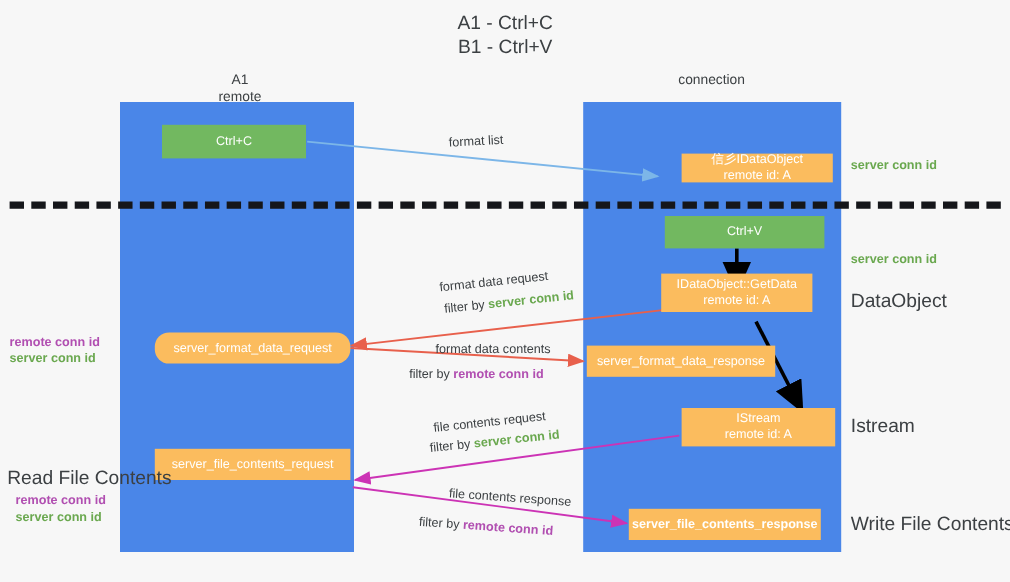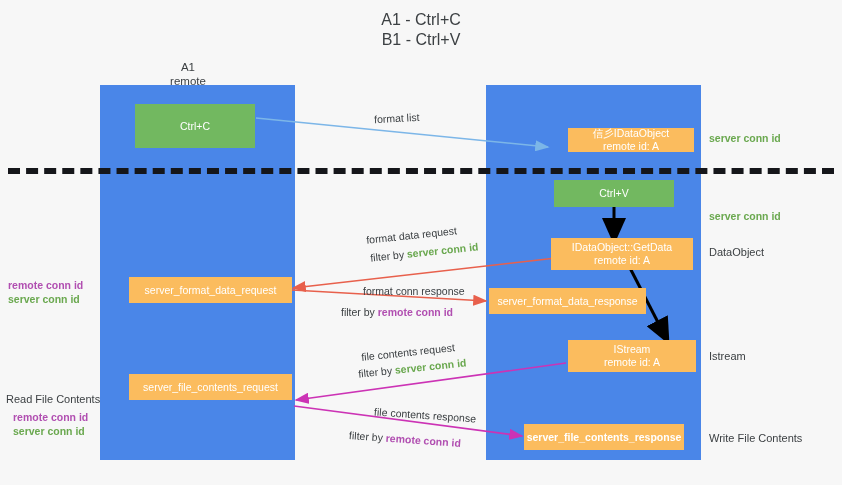--- a/index.html
+++ b/index.html
@@ -55,46 +55,47 @@
   
   .elabel{
     position:absolute;font-size:10.5px;line-height:14px;color:#3c4043;
     white-space:nowrap;
   }
   .green-t{color:#6aa84f;font-weight:bold;}
   .purple-t{color:#a64d9a;font-weight:bold;}
   .purple-t{color:#b14fb1;font-weight:bold;}
 
   .sidelabel{
-    position:absolute;font-size:11px;line-height:14px;color:#3c4043;
+    position:absolute;font-size:16px;line-height:14px;color:#3c4043;
     white-space:nowrap;
   }
   .connid{
     position:absolute;font-size:10.5px;line-height:13.5px;
     font-weight:bold;white-space:nowrap;
   }
   .connid .p{color:#b14fb1;display:block;}
   .connid .g{color:#6aa84f;display:block;}
   .plain{color:#3c4043;font-weight:normal;}
 </style>
 </head>
 <body>
 
 <div id="stage">
 
   <div class="title">
     <div>A1 - Ctrl+C</div>
     <div>B1 - Ctrl+V</div>
   </div>
 
-  <div class="colhead" style="left:108px;top:60px;">
+  <div class="colhead" style="left:120px;top:60px;">
     <div>A1</div>
     <div>remote</div>
   </div>
   <div class="colhead" style="left:513px;top:60px;">
+    <div>connection</div>
   </div>
 
   <div class="lane" id="lane-a1"></div>
   <div class="lane" id="lane-b1"></div>
 
   <svg id="arrows" viewBox="0 0 842 485">
     <defs>
       <marker id="ah-blue" markerWidth="9" markerHeight="7" refX="8" refY="3.5" orient="auto">
         <polygon points="0 0, 9 3.5, 0 7" fill="#7cb6e8"></polygon>
       </marker>
@@ -119,42 +120,42 @@
 
     <line x1="292" y1="290" x2="486" y2="301" stroke="#e8604c" stroke-width="1.6" marker-end="url(#ah-red)"></line>
 
     <line x1="566" y1="363" x2="296" y2="400" stroke="#cc33b5" stroke-width="1.6" marker-end="url(#ah-magenta)"></line>
 
     <line x1="294" y1="406" x2="522" y2="436" stroke="#cc33b5" stroke-width="1.6" marker-end="url(#ah-magenta)"></line>
   </svg>
 
   <div id="dash"></div>
 
-  <div class="box green" style="left:135px;top:104px;width:120px;height:44px;">
+  <div class="box green" style="left:135px;top:104px;width:120px;height:28px;">
     <div>Ctrl+C</div>
   </div>
 
-  <div class="box orange" style="left:129px;top:277px;width:163px;height:26px;">
+  <div class="box orange" style="left:129px;top:277px;width:163px;height:26px;border-radius:12px;">
     <div>server_format_data_request</div>
   </div>
 
   <div class="box orange" style="left:129px;top:374px;width:163px;height:26px;">
     <div>server_file_contents_request</div>
   </div>
 
   <div class="box orange" style="left:551px;top:128px;width:126px;height:24px;margin-left:17px;">
     <div>信彡IDataObject</div>
     <div class="l2">remote id: A</div>
   </div>
 
-  <div class="box green" style="left:554px;top:180px;width:120px;height:27px;">
+  <div class="box green" style="left:554px;top:180px;width:133px;height:27px;">
     <div>Ctrl+V</div>
   </div>
 
-  <div class="box orange" style="left:551px;top:238px;width:142px;height:32px;">
+  <div class="box orange" style="left:551px;top:228px;width:126px;height:32px;">
     <div>IDataObject::GetData</div>
     <div class="l2">remote id: A</div>
   </div>
 
   <div class="box orange" style="left:568px;top:340px;width:128px;height:32px;">
     <div>IStream</div>
     <div class="l2">remote id: A</div>
   </div>
 
   <div class="box orange" style="left:489px;top:288px;width:157px;height:26px;">
@@ -165,21 +166,21 @@
     <div>server_file_contents_response</div>
   </div>
 
   <div class="elabel" style="left:374px;top:111px;transform:rotate(-3deg);">format list</div>
 
   <div class="elabel" style="left:366px;top:228px;transform:rotate(-6deg);">format data request</div>
   <div class="elabel" style="left:370px;top:245px;transform:rotate(-6deg);">
     <span class="plain">filter by </span><span class="green-t">server conn id</span>
   </div>
 
-  <div class="elabel" style="left:363px;top:284px;">format conn response</div>
+  <div class="elabel" style="left:363px;top:284px;">format data contents</div>
   <div class="elabel" style="left:341px;top:305px;">
     <span class="plain">filter by </span><span class="purple-t">remote conn id</span>
   </div>
 
   <div class="elabel" style="left:361px;top:345px;transform:rotate(-6deg);">file contents request</div>
   <div class="elabel" style="left:358px;top:361px;transform:rotate(-6deg);">
     <span class="plain">filter by </span><span class="green-t">server conn id</span>
   </div>
 
   <div class="elabel" style="left:374px;top:408px;transform:rotate(4deg);">file contents response</div>

